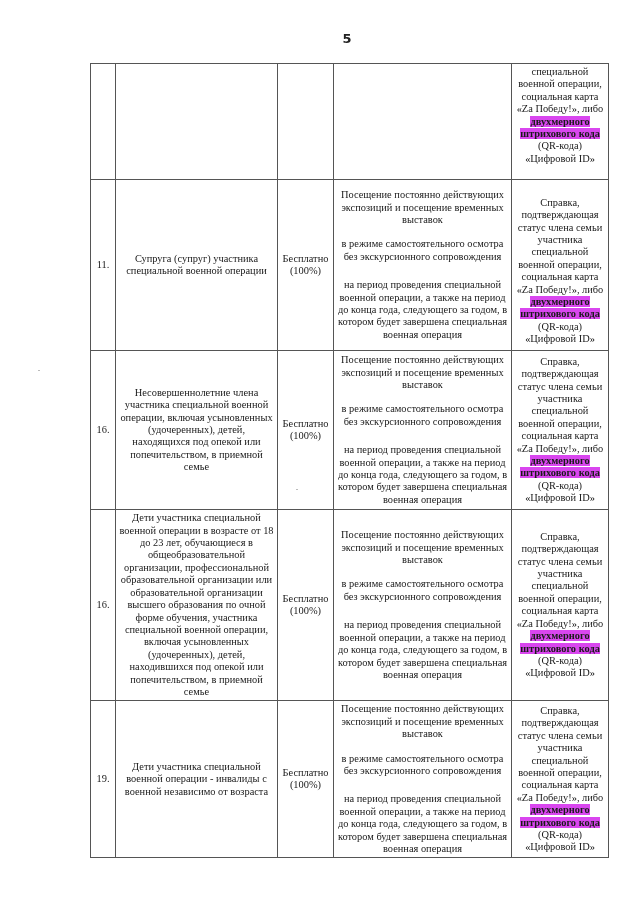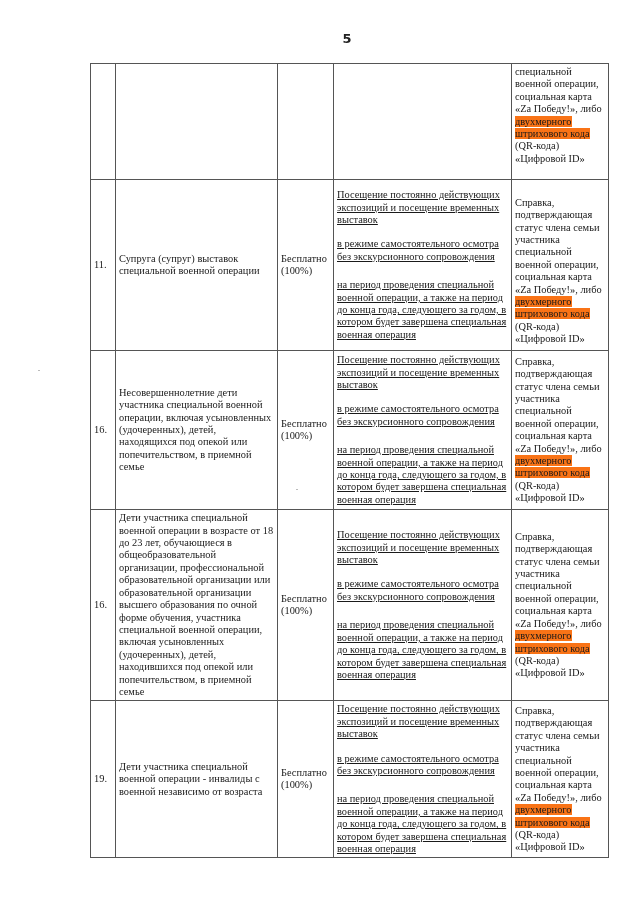--- a/index.html
+++ b/index.html
@@ -15,37 +15,37 @@
   }
   table.doc {
     position: absolute; left: 90px; top: 63px;
     width: 518px;
     border-collapse: collapse;
     table-layout: fixed;
   }
   table.doc td {
     border: 1px solid #555;
     vertical-align: middle;
-    text-align: left;
+    text-align: center;
     font-size: 10.4px;
     line-height: 12.4px;
     padding: 2px 3px;
   }
   col.c1 { width: 25px; }
   col.c2 { width: 162px; }
   col.c3 { width: 56px; }
   col.c4 { width: 178px; }
   col.c5 { width: 97px; }
   td.num { text-align: left; padding-left: 4px; font-size: 10.4px; }
-  td.terms { vertical-align: top; padding-top: 3px; text-decoration: underline; }
+  td.terms { vertical-align: top; padding-top: 3px; }
   td.docs { vertical-align: top; padding-top: 3px; }
   .para { display: block; }
   .gap { display: block; height: 12px; }
   .gap-lg { display: block; height: 16px; }
-  .hl { background: #f97316; }
+  .hl { background: #d946ef; font-weight: bold; }
   tr.r0 { height: 110px; }
   tr.r15 { height: 171px; }
   tr.r16 { height: 159px; }
   tr.r17 { height: 158px; }
   tr.r18 { height: 155px; }
   tr.r0 td.docs { vertical-align: bottom; padding-bottom: 14px; }
   .speck { position: absolute; width: 2px; height: 1px; background: #bbb; }
 </style>
 </head>
 <body>
@@ -73,21 +73,21 @@
         <span class="para">«Za Победу!», либо</span>
         <span class="para hl-wrap"><span class="hl">двухмерного</span></span>
         <span class="para"><span class="hl">штрихового кода</span></span>
         <span class="para">(QR-кода)</span>
         <span class="para">«Цифровой ID»</span>
       </td>
     </tr>
 
     <tr class="r15">
       <td class="num">11.</td>
-      <td>Супруга (супруг) выставок специальной военной операции</td>
+      <td>Супруга (супруг) участника специальной военной операции</td>
       <td>
         <span class="para">Бесплатно</span>
         <span class="para">(100%)</span>
       </td>
       <td class="terms">
         <span class="para">Посещение постоянно действующих экспозиций и посещение временных выставок</span>
         <span class="gap"></span>
         <span class="para">в режиме самостоятельного осмотра без экскурсионного сопровождения</span>
         <span class="gap-lg"></span>
         <span class="para">на период проведения специальной военной операции, а также на период до конца года, следующего за годом, в котором будет завершена специальная военная операция</span>
@@ -103,21 +103,21 @@
         <span class="para">«Za Победу!», либо</span>
         <span class="para"><span class="hl">двухмерного</span></span>
         <span class="para"><span class="hl">штрихового кода</span></span>
         <span class="para">(QR-кода)</span>
         <span class="para">«Цифровой ID»</span>
       </td>
     </tr>
 
     <tr class="r16">
       <td class="num">16.</td>
-      <td>Несовершеннолетние дети участника специальной военной операции, включая усыновленных (удочеренных), детей, находящихся под опекой или попечительством, в приемной семье</td>
+      <td>Несовершеннолетние члена участника специальной военной операции, включая усыновленных (удочеренных), детей, находящихся под опекой или попечительством, в приемной семье</td>
       <td>
         <span class="para">Бесплатно</span>
         <span class="para">(100%)</span>
       </td>
       <td class="terms">
         <span class="para">Посещение постоянно действующих экспозиций и посещение временных выставок</span>
         <span class="gap"></span>
         <span class="para">в режиме самостоятельного осмотра без экскурсионного сопровождения</span>
         <span class="gap-lg"></span>
         <span class="para">на период проведения специальной военной операции, а также на период до конца года, следующего за годом, в котором будет завершена специальная военная операция</span>

